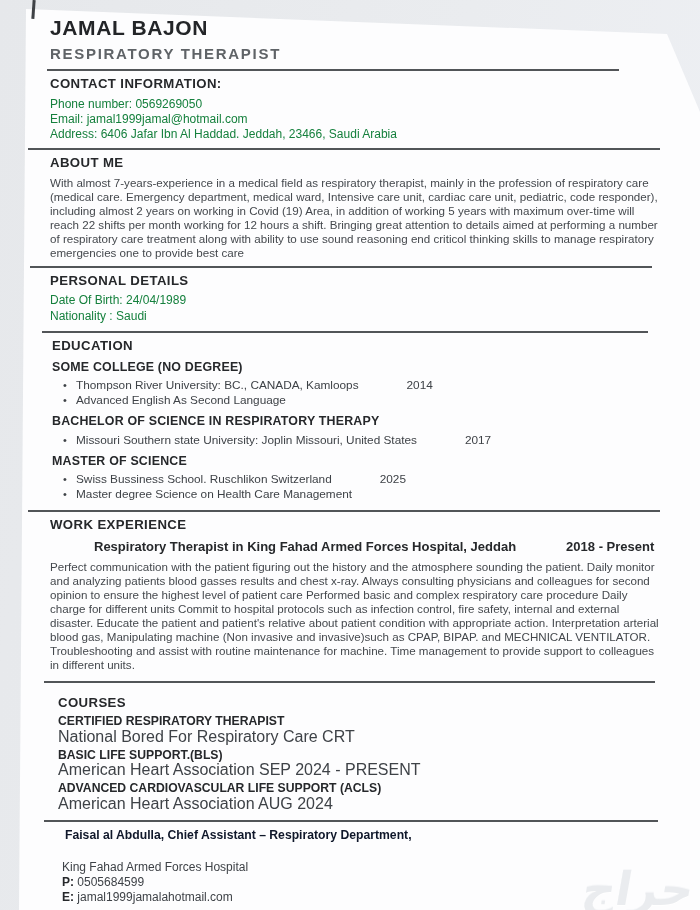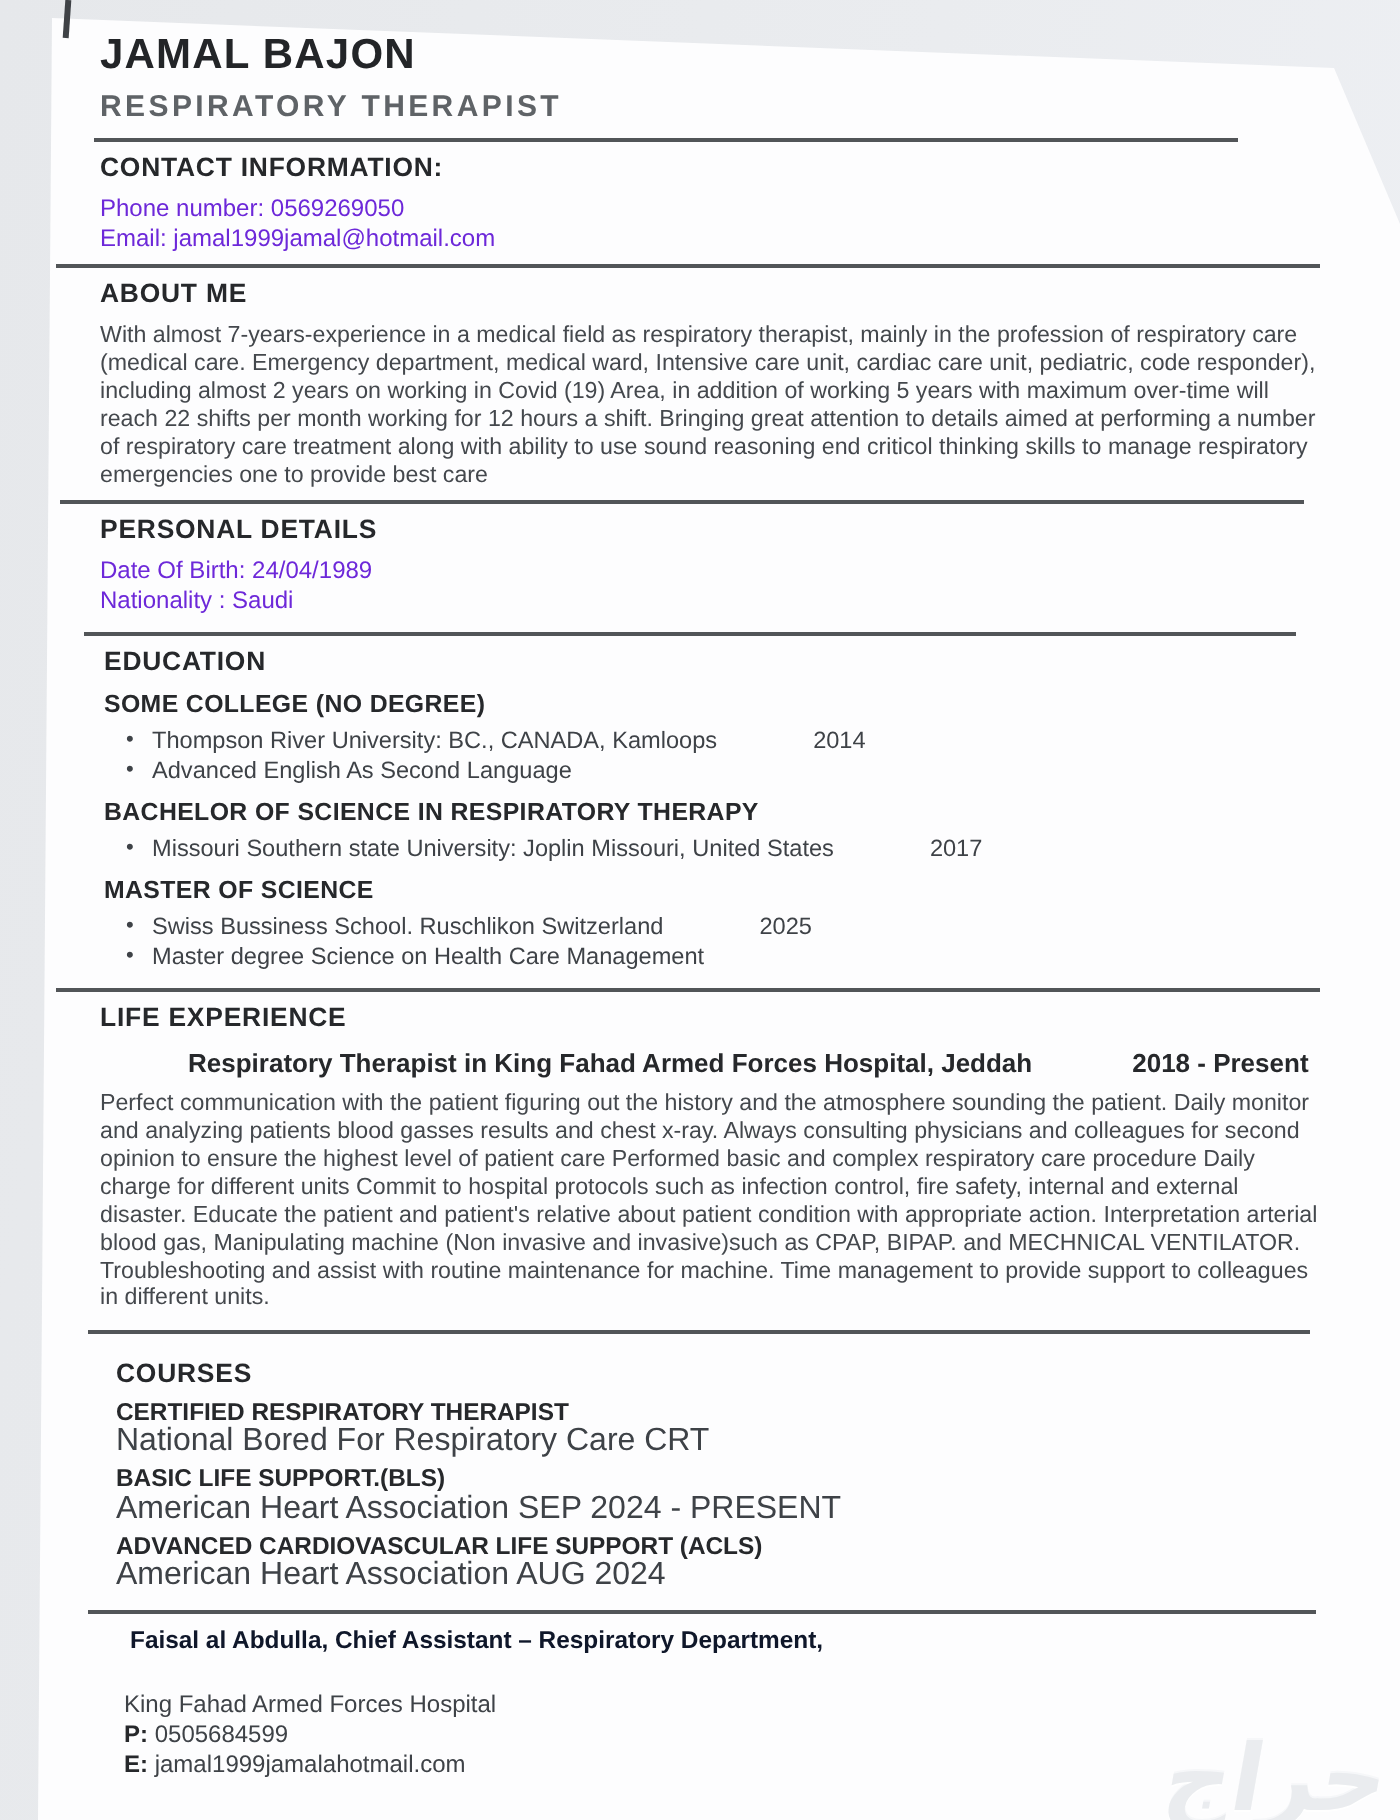--- a/index.html
+++ b/index.html
@@ -21,21 +21,21 @@
   .rule{border:0;border-top:2px solid rgba(44,47,51,.82);height:0;}
   .rule1{margin:7px 0 0 -3px;width:572px;}
   .rule2{margin:5px 0 0 -22px;width:632px;}
   .rule3{margin:6px 0 0 -20px;width:622px;}
   .rule4{margin:7px 0 0 -8px;width:606px;}
   .rule5{margin:8px 0 0 -22px;width:632px;}
   .rule6{margin:9px 0 0 -6px;width:611px;}
   .rule7{margin:9px 0 0 -6px;width:614px;}
 
   .sec-h{margin:5px 0 0;font-size:13.2px;font-weight:bold;letter-spacing:.4px;color:#26282b;line-height:1.25;}
-  .plain{margin:0;font-size:12px;line-height:15.3px;color:#6d28d9;}
+  .plain{margin:0;font-size:12px;line-height:15.3px;color:#15803d;}
   .first{margin-top:4px;}
   .para{margin:5px 0 0;font-size:11.6px;line-height:13.9px;color:#44484d;}
 
   .indent-edu{margin-left:2px;}
   .indent-courses{margin-left:8px;margin-top:12px;}
   .indent-ref{margin-left:12px;}
 
   .degree{margin:5px 0 0;font-size:12.4px;font-weight:bold;letter-spacing:.2px;color:#26282b;line-height:1.3;}
   ul.bullets{list-style:none;margin:3px 0 0;padding:0 0 0 24px;}
   ul.bullets li{position:relative;font-size:11.8px;line-height:15px;color:#3e4247;}
@@ -67,20 +67,21 @@
 
     <h1 class="name">JAMAL BAJON</h1>
     <h2 class="subtitle">RESPIRATORY THERAPIST</h2>
 
     <hr class="rule rule1">
 
     <section>
       <h3 class="sec-h">CONTACT INFORMATION:</h3>
       <p class="plain first">Phone number: 0569269050</p>
       <p class="plain">Email: jamal1999jamal@hotmail.com</p>
+      <p class="plain">Address: 6406 Jafar Ibn Al Haddad. Jeddah, 23466, Saudi Arabia</p>
     </section>
 
     <hr class="rule rule2">
 
     <section>
       <h3 class="sec-h">ABOUT ME</h3>
       <p class="para">With almost 7-years-experience in a medical field as respiratory therapist, mainly in the profession of respiratory care (medical care. Emergency department, medical ward, Intensive care unit, cardiac care unit, pediatric, code responder), including almost 2 years on working in Covid (19) Area, in addition of working 5 years with maximum over-time will reach 22 shifts per month working for 12 hours a shift. Bringing great attention to details aimed at performing a number of respiratory care treatment along with ability to use sound reasoning end criticol thinking skills to manage respiratory emergencies one to provide best care</p>
     </section>
 
     <hr class="rule rule3">
@@ -110,21 +111,21 @@
       <h4 class="degree">MASTER OF SCIENCE</h4>
       <ul class="bullets">
         <li><span class="dot">•</span><span>Swiss Bussiness School. Ruschlikon Switzerland</span><span class="year">2025</span></li>
         <li><span class="dot">•</span><span>Master degree Science on Health Care Management</span></li>
       </ul>
     </section>
 
     <hr class="rule rule5">
 
     <section>
-      <h3 class="sec-h">LIFE EXPERIENCE</h3>
+      <h3 class="sec-h">WORK EXPERIENCE</h3>
       <h4 class="jobtitle"><span>Respiratory Therapist in King Fahad Armed Forces Hospital, Jeddah</span><span class="dates">2018 - Present</span></h4>
       <p class="para">Perfect communication with the patient figuring out the history and the atmosphere sounding the patient. Daily monitor and analyzing patients blood gasses results and chest x-ray. Always consulting physicians and colleagues for second opinion to ensure the highest level of patient care Performed basic and complex respiratory care procedure Daily charge for different units Commit to hospital protocols such as infection control, fire safety, internal and external disaster. Educate the patient and patient's relative about patient condition with appropriate action. Interpretation arterial blood gas, Manipulating machine (Non invasive and invasive)such as CPAP, BIPAP. and MECHNICAL VENTILATOR. Troubleshooting and assist with routine maintenance for machine. Time management to provide support to colleagues in different units.</p>
     </section>
 
     <hr class="rule rule6">
 
     <section class="indent-courses">
       <h3 class="sec-h">COURSES</h3>
       <h4 class="course-title">CERTIFIED RESPIRATORY THERAPIST</h4>
       <p class="course-detail">National Bored For Respiratory Care CRT</p>

